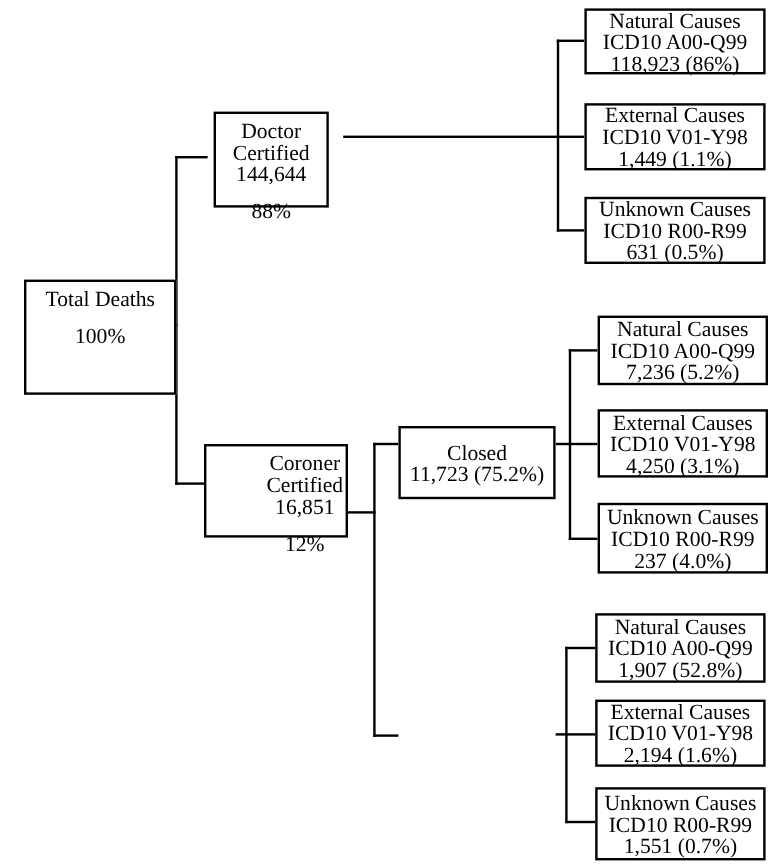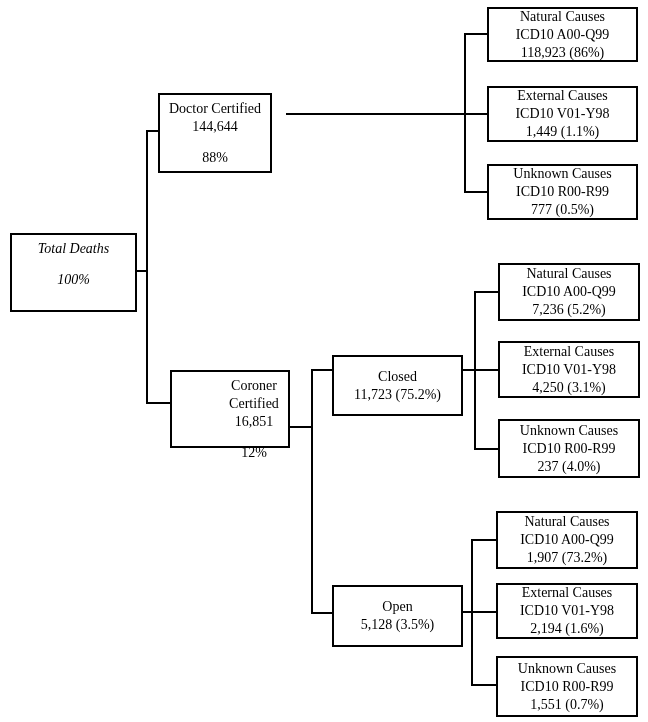--- a/index.html
+++ b/index.html
@@ -14,21 +14,21 @@
     background: #ffffff;
     font-family: "Liberation Serif", "DejaVu Serif", serif;
     color: #000000;
   }
   .box {
     position: absolute;
     border: 2px solid #000000;
     background: #ffffff;
     box-sizing: border-box;
     text-align: center;
-    font-size: 14px;
+    font-size: 18px;
     line-height: 18px;
   }
   .box.centered {
     display: flex;
     flex-direction: column;
     align-items: center;
     justify-content: center;
   }
   .box.toppad {
     padding-top: 5px;
@@ -64,66 +64,62 @@
   <div class="hline" style="left:463px; top:369px; width:35px;"></div>
   <div class="vline" style="left:474px; top:291px; height:159px;"></div>
   <div class="hline" style="left:474px; top:291px; width:24px;"></div>
   <div class="hline" style="left:474px; top:448px; width:24px;"></div>
 
   <div class="hline" style="left:463px; top:611px; width:33px;"></div>
   <div class="vline" style="left:471px; top:539px; height:147px;"></div>
   <div class="hline" style="left:471px; top:539px; width:25px;"></div>
   <div class="hline" style="left:471px; top:684px; width:25px;"></div>
 
-  <div class="box toppad" style="left:10px; top:233px; width:127px; height:79px;font-style:italic;">
+  <div class="box toppad" style="left:20px; top:233px; width:127px; height:96px;">
     <div>Total Deaths</div>
     <div class="gap"></div>
     <div>100%</div>
   </div>
 
-  <div class="box toppad" style="left:158px; top:93px; width:114px; height:80px;">
+  <div class="box toppad" style="left:178px; top:93px; width:96px; height:80px;">
     <div>Doctor Certified</div>
     <div>144,644</div>
     <div class="gap"></div>
     <div>88%</div>
   </div>
 
   <div class="box toppad" style="left:170px; top:370px; width:120px; height:78px;padding-left:48px;">
     <div>Coroner Certified</div>
     <div>16,851</div>
     <div class="gap"></div>
     <div>12%</div>
   </div>
 
   <div class="box centered" style="left:332px; top:355px; width:131px; height:61px;">
     <div>Closed</div>
     <div>11,723 (75.2%)</div>
   </div>
 
-  <div class="box centered" style="left:332px; top:585px; width:131px; height:62px;">
-    <div>Open</div>
-    <div>5,128 (3.5%)</div>
-  </div>
 
   <div class="box centered" style="left:487px; top:7px; width:151px; height:55px;">
     <div>Natural Causes</div>
     <div>ICD10 A00-Q99</div>
     <div>118,923 (86%)</div>
   </div>
 
   <div class="box centered" style="left:487px; top:86px; width:151px; height:56px;">
     <div>External Causes</div>
     <div>ICD10 V01-Y98</div>
     <div>1,449 (1.1%)</div>
   </div>
 
   <div class="box centered" style="left:487px; top:164px; width:151px; height:56px;">
     <div>Unknown Causes</div>
     <div>ICD10 R00-R99</div>
-    <div>777 (0.5%)</div>
+    <div>631 (0.5%)</div>
   </div>
 
   <div class="box centered" style="left:498px; top:263px; width:142px; height:58px;">
     <div>Natural Causes</div>
     <div>ICD10 A00-Q99</div>
     <div>7,236 (5.2%)</div>
   </div>
 
   <div class="box centered" style="left:498px; top:341px; width:142px; height:57px;">
     <div>External Causes</div>
@@ -133,21 +129,21 @@
 
   <div class="box centered" style="left:498px; top:419px; width:142px; height:59px;">
     <div>Unknown Causes</div>
     <div>ICD10 R00-R99</div>
     <div>237 (4.0%)</div>
   </div>
 
   <div class="box centered" style="left:496px; top:511px; width:142px; height:58px;">
     <div>Natural Causes</div>
     <div>ICD10 A00-Q99</div>
-    <div>1,907 (73.2%)</div>
+    <div>1,907 (52.8%)</div>
   </div>
 
   <div class="box centered" style="left:496px; top:583px; width:142px; height:56px;">
     <div>External Causes</div>
     <div>ICD10 V01-Y98</div>
     <div>2,194 (1.6%)</div>
   </div>
 
   <div class="box centered" style="left:496px; top:656px; width:142px; height:61px;">
     <div>Unknown Causes</div>

